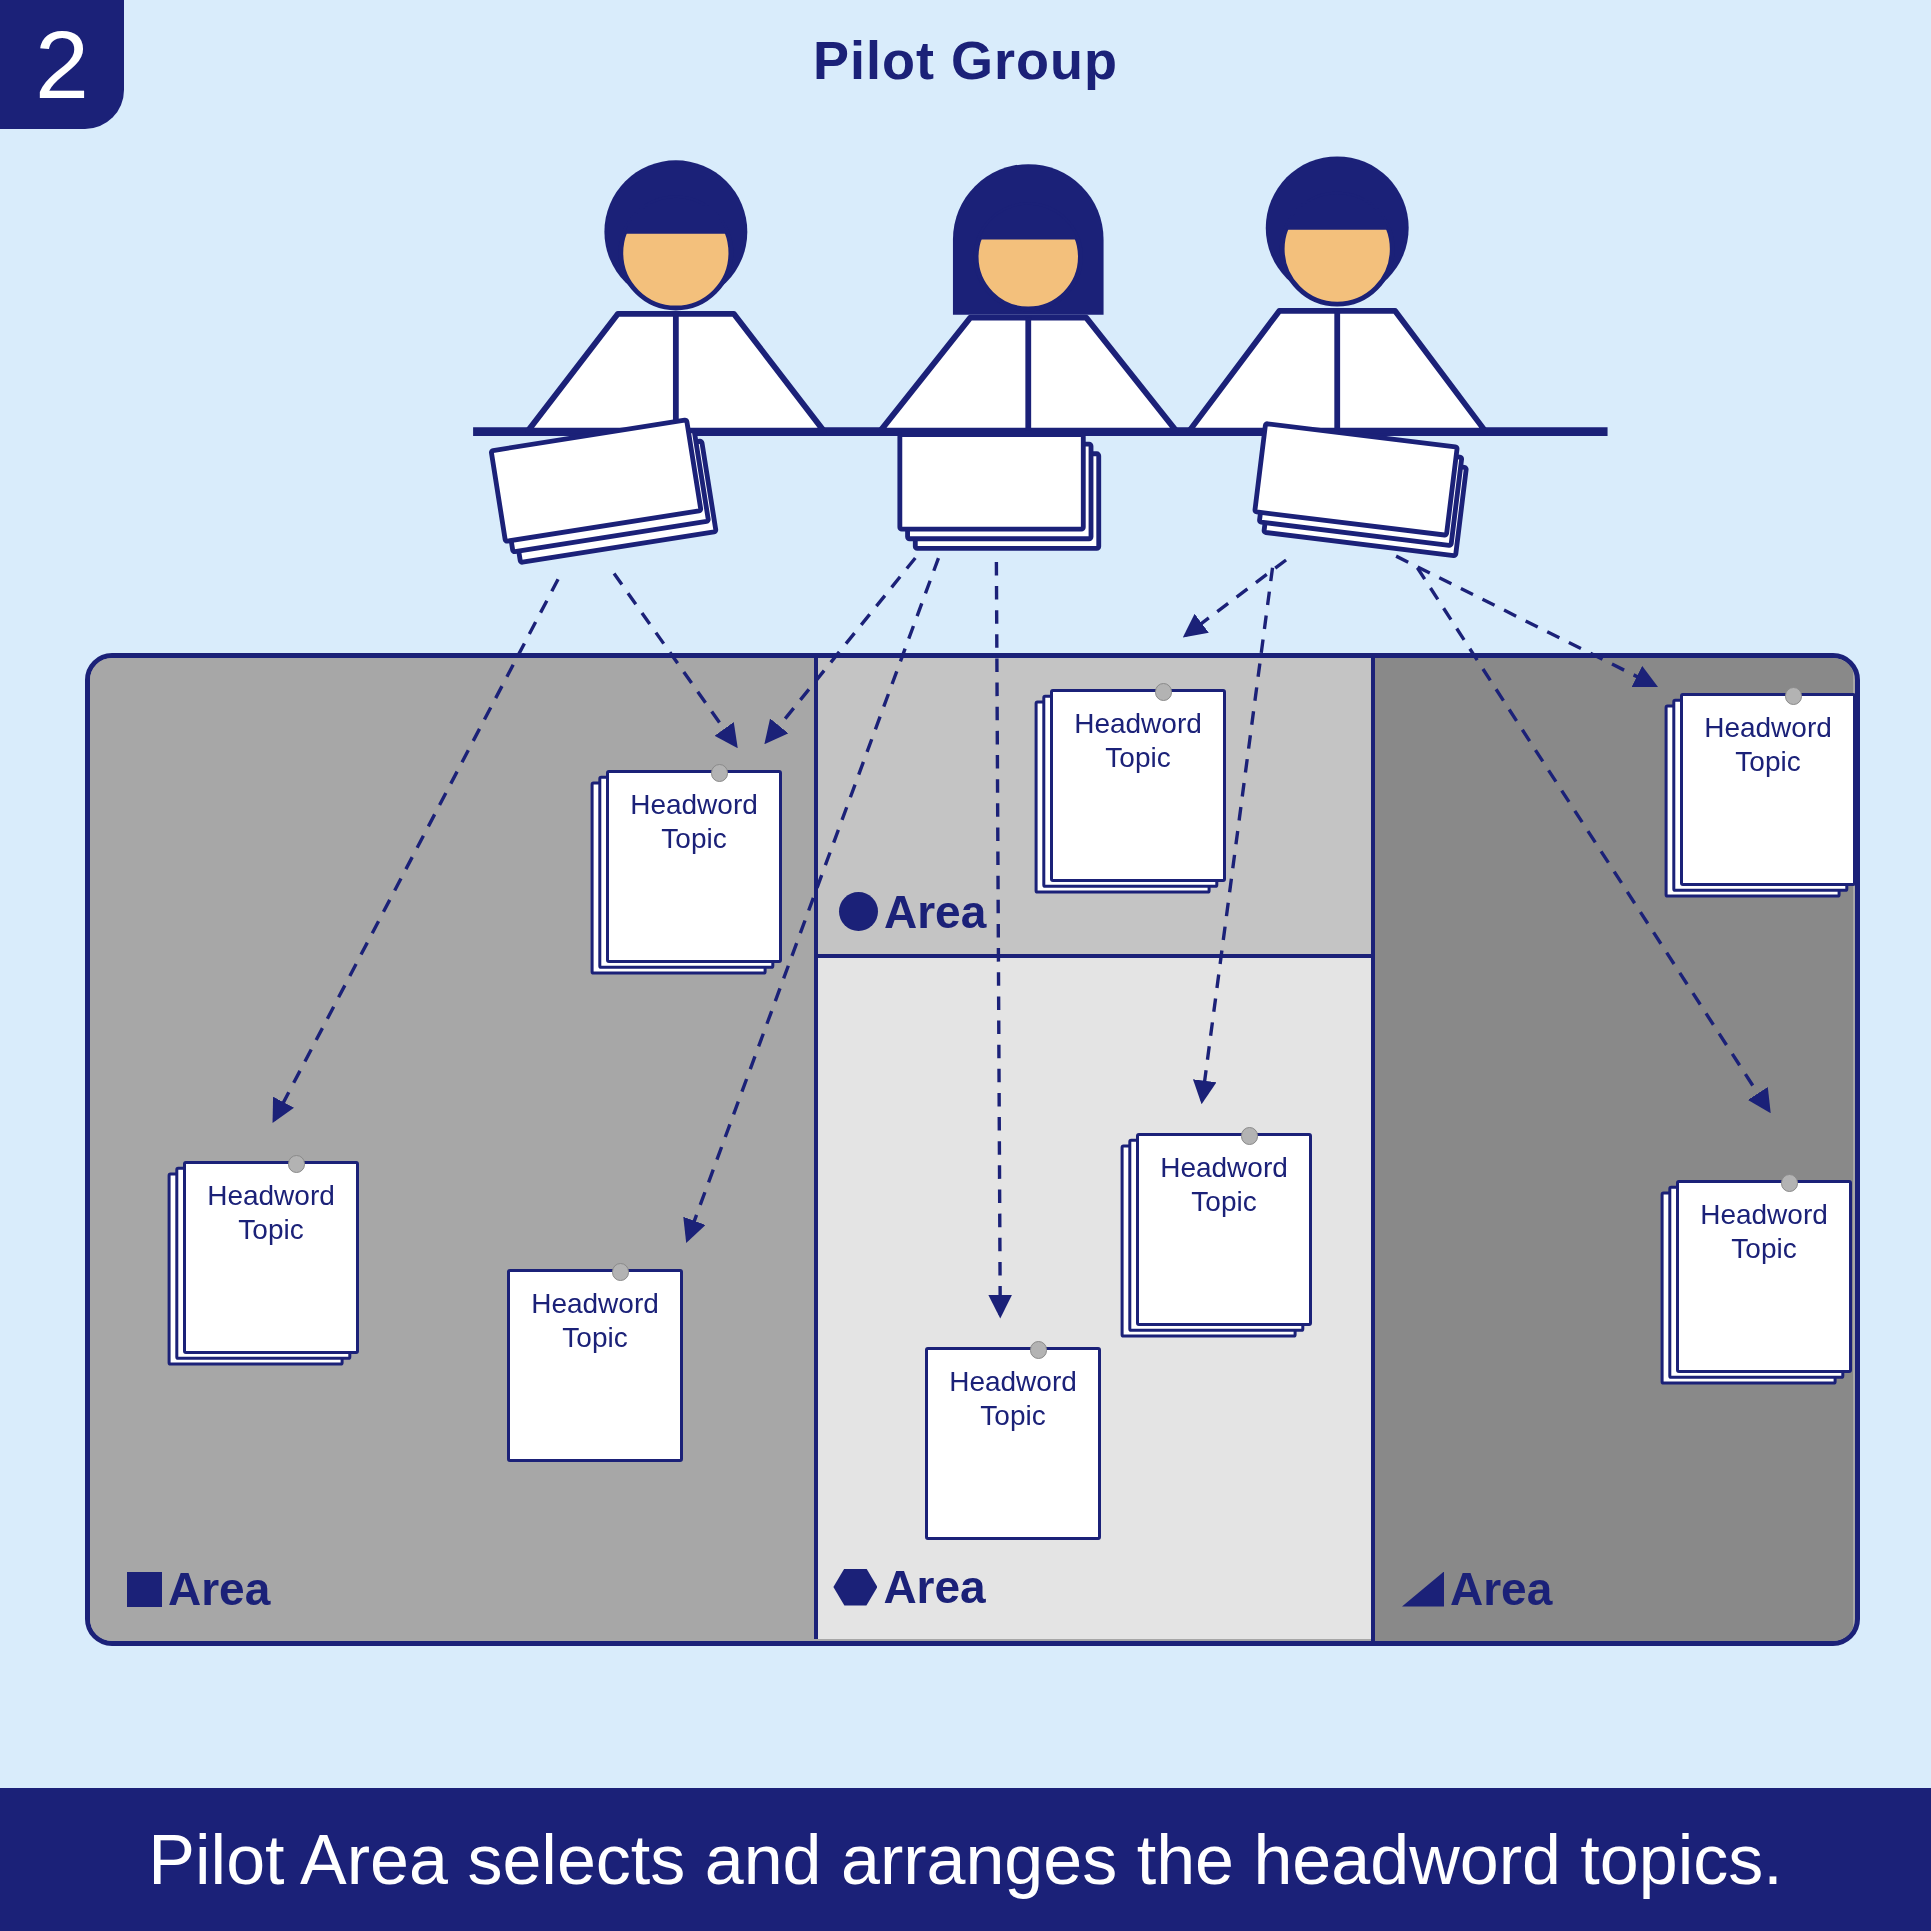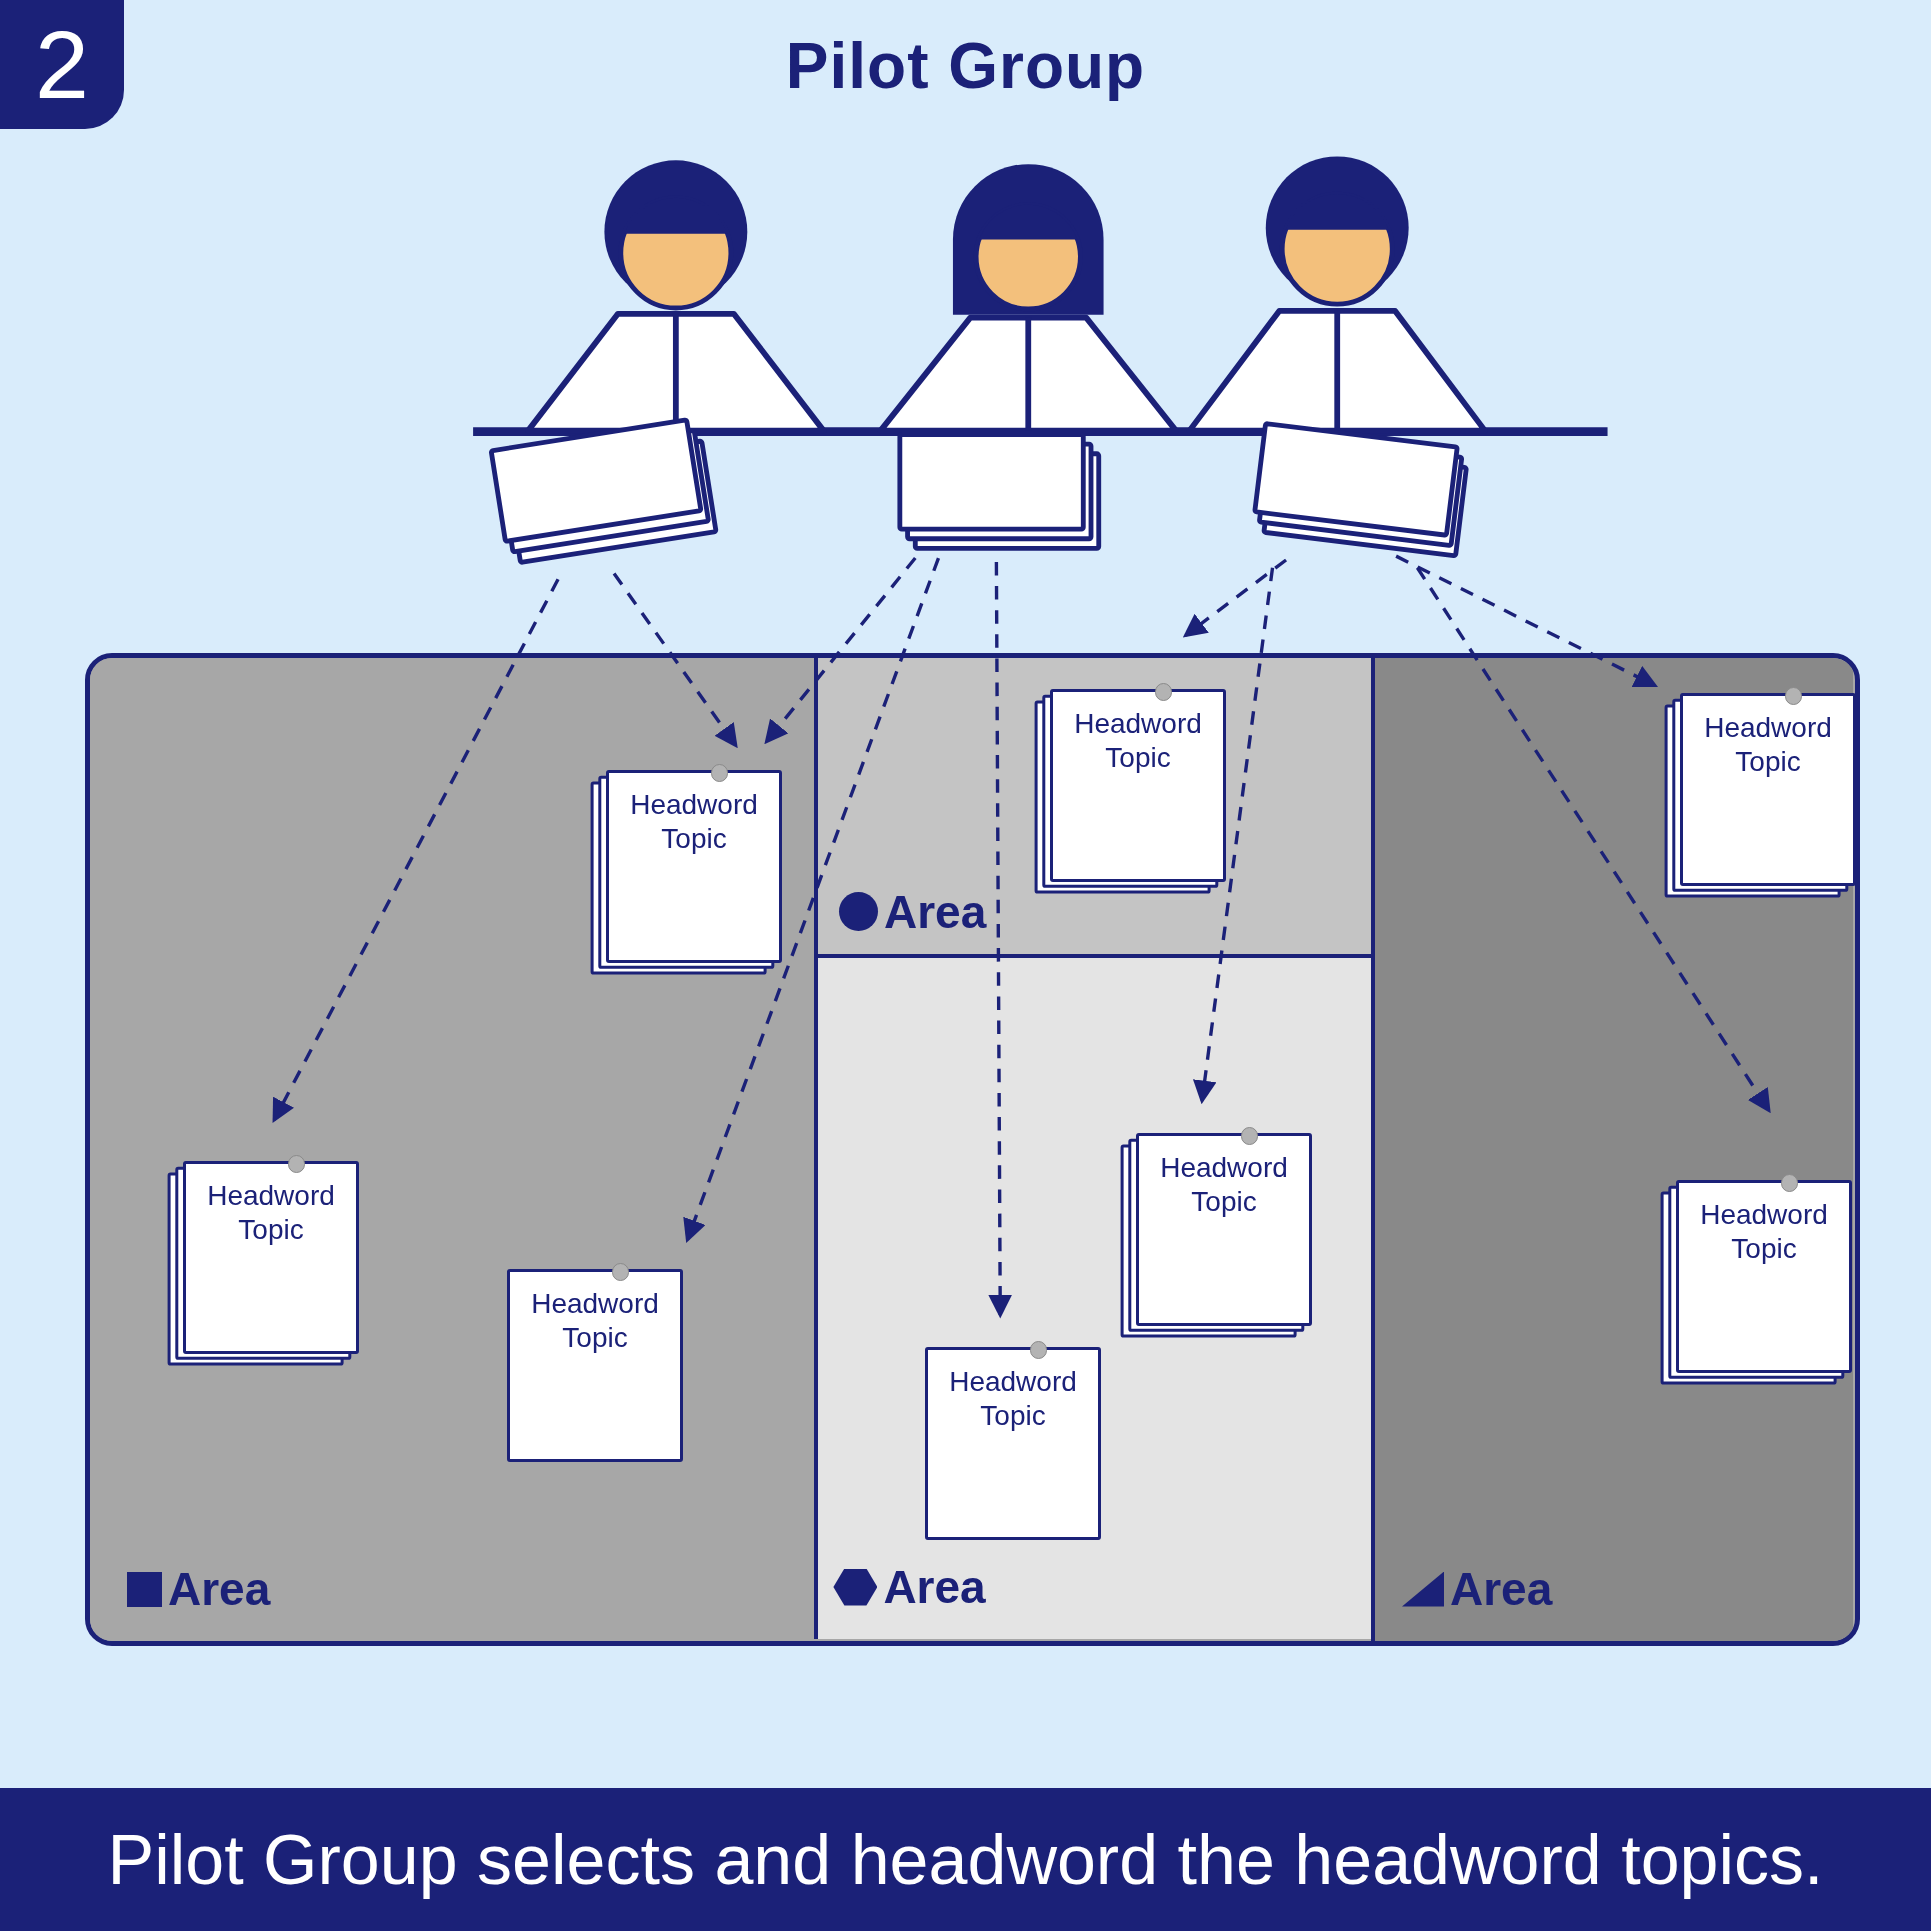--- a/index.html
+++ b/index.html
@@ -12,21 +12,21 @@
     position:relative;width:1931px;height:1931px;background:var(--bg);
     overflow:hidden;font-family:"Liberation Sans",sans-serif;
   }
   .badge{
     position:absolute;top:0;left:0;width:124px;height:129px;background:var(--navy);
     border-bottom-right-radius:39px;display:flex;align-items:center;justify-content:center;
     color:#fff;font-size:97px;font-weight:400;z-index:40;
   }
   .title{
     position:absolute;top:29px;left:0;width:1931px;text-align:center;
-    font-size:64px;font-weight:600;color:var(--navy);z-index:40;letter-spacing:1px;
+    font-size:54px;font-weight:600;color:var(--navy);z-index:40;letter-spacing:1px;
   }
   .board{
     position:absolute;left:85px;top:653px;width:1775px;height:993px;box-sizing:border-box;
     border:5.8px solid var(--navy);border-radius:27px;background:#a7a7a7;overflow:hidden;z-index:5;
   }
   .area{position:absolute;box-sizing:border-box;}
   .area-square{left:0;top:0;width:724px;height:100%;background:#a7a7a7;}
   .area-circle{left:724px;top:0;width:557px;height:300px;background:#c4c4c4;border-left:4.8px solid var(--navy);border-bottom:4.8px solid var(--navy);}
   .area-hexagon{left:724px;top:300px;width:557px;height:681px;background:#e4e4e4;border-left:4.8px solid var(--navy);}
   .area-triangle{left:1281px;top:0;width:482px;height:100%;background:#898989;border-left:4.8px solid var(--navy);}
@@ -233,17 +233,17 @@
     <div class="sheet l2"></div>
     <div class="sheet l1"></div>
     <div class="card">
       <div class="pin"></div>
       <div>Headword</div>
       <div>Topic</div>
     </div>
   </div>
 
   <div class="caption">
-    <span>Pilot Group selects and headword the headword topics.</span>
+    <span>Pilot Area selects and arranges the headword topics.</span>
   </div>
 
 </div>
 
 
 </body></html>

